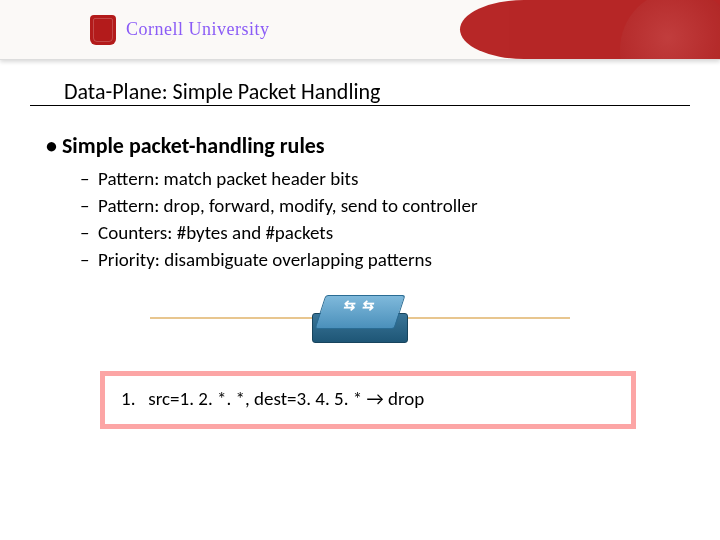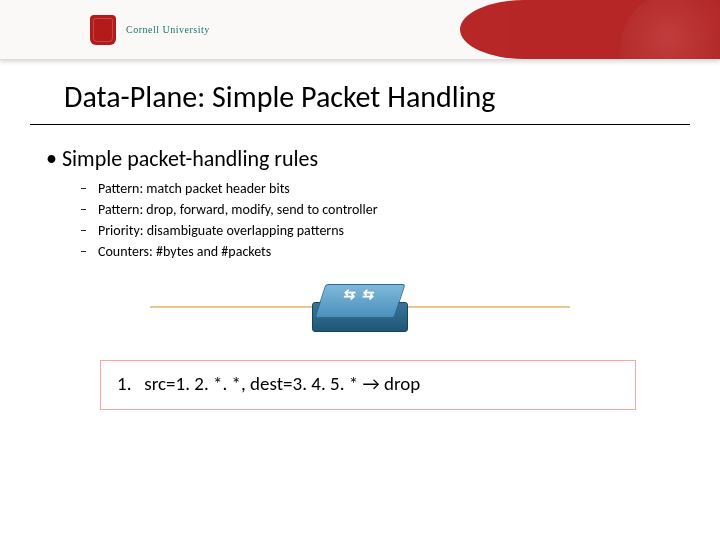--- a/index.html
+++ b/index.html
@@ -6,64 +6,64 @@
   html, body { width: 720px; height: 540px; font-family: Calibri, Arial, sans-serif; background: #fff; color: #000; }
   .slide { width: 720px; height: 540px; position: relative; overflow: hidden; }
 
   
   .banner { height: 60px; background: #fbf9f7; border-bottom: 1px solid #ddd; box-shadow: 0 2px 4px rgba(0,0,0,.15); position: relative; display: flex; align-items: center; }
   .banner-deco { position: absolute; right: 0; top: 0; bottom: 0; width: 260px; background: #b31b1b; border-top-left-radius: 130px 60px; border-bottom-left-radius: 130px 60px; opacity:.95; overflow:hidden; }
   .banner-deco::after { content:""; position:absolute; right:-20px; top:-10px; width:120px; height:120px; border-radius:50%; background: radial-gradient(circle at 40% 40%, #c94b4b 0%, #a61717 70%); opacity:.5; }
   .logo { margin-left: 90px; display:flex; align-items:center; gap:10px; }
   .crest { width:26px; height:30px; background:#b31b1b; border-radius:4px 4px 6px 6px; position:relative; }
   .crest::after { content:""; position:absolute; inset:3px; border:1px solid #fff3; border-radius:2px 2px 4px 4px; }
-  .wordmark { font-family: Georgia, 'Times New Roman', serif; color:#0f766e; font-size:10px; letter-spacing:.5px; }
+  .wordmark { font-family: Georgia, 'Times New Roman', serif; color:#8b5cf6; font-size:18px; letter-spacing:.5px; }
 
   
-  .title { font-size: 30px; font-weight: 400; padding: 18px 30px 9px 34px; border-bottom: 1.5px solid #000; margin: 0 30px 0 30px; }
+  .title { font-size: 22px; font-weight: 400; padding: 18px 30px 0 34px; border-bottom: 1.5px solid #000; margin: 0 30px 0 30px; }
 
   
   .body { padding: 20px 40px 0 40px; font-size: 22px; }
-  .lvl1 { margin: 0 0 8px 6px; }
+  .lvl1 { margin: 6px 0 8px 6px; font-weight: bold; }
   .lvl1::before { content:"• "; }
-  .lvl2 { font-size: 14px; margin: 4px 0 4px 58px; }
+  .lvl2 { font-size: 19px; margin: 4px 0 4px 58px; }
   .lvl2::before { content: "– "; margin-left:-18px; display:inline-block; width:18px; }
 
   
   .switch-wrap { position: relative; height: 80px; margin: 12px auto 6px auto; width: 420px; }
   .hline { position:absolute; left:0; right:0; top:34px; border-top:2px solid #e8c68f; }
   .switch { position:absolute; left:50%; top:12px; transform:translateX(-50%); width:96px; height:56px; }
   .switch-top { position:absolute; left:8px; right:8px; top:0; height:34px; background:linear-gradient(180deg,#7fb9db 0%, #4b90bb 100%); border:1px solid #2a6c94; transform:skewX(-18deg); border-radius:3px; }
   .switch-body { position:absolute; left:0; right:0; top:18px; height:30px; background:linear-gradient(180deg,#3a7598 0%, #1e5676 100%); border:1px solid #17445d; border-radius:3px; }
   .switch-arrows { position:absolute; left:0; right:0; top:2px; text-align:center; color:#fff; font-size:14px; font-weight:bold; transform:skewX(-10deg); letter-spacing:2px; }
 
   
-  .rules-box { margin: 8px 44px 0 60px; border:1px solid #fca5a5; padding:10px 16px 12px 16px; background:#fff; font-size:19px; line-height:1.35; }
+  .rules-box { margin: 8px 44px 0 60px; border:5px solid #fca5a5; padding:10px 16px 12px 16px; background:#fff; font-size:19px; line-height:1.35; }
   .rules-box .row { white-space:pre-wrap; }
 </style>
 </head>
 <body>
 <div class="slide">
 
   <div class="banner">
     <div class="logo">
       <div class="crest"></div>
       <span class="wordmark">Cornell University</span>
     </div>
     <div class="banner-deco"></div>
   </div>
 
   <h1 class="title">Data-Plane: Simple Packet Handling</h1>
 
   <div class="body">
     <div class="lvl1">Simple packet-handling rules</div>
     <div class="lvl2">Pattern: match packet header bits</div>
     <div class="lvl2">Pattern: drop, forward, modify, send to controller</div>
+    <div class="lvl2">Counters: #bytes and #packets</div>
     <div class="lvl2">Priority: disambiguate overlapping patterns</div>
-    <div class="lvl2">Counters: #bytes and #packets</div>
 
     <div class="switch-wrap">
       <div class="hline"></div>
       <div class="switch">
         <div class="switch-body"></div>
         <div class="switch-top"></div>
         <div class="switch-arrows">⇆ ⇆</div>
       </div>
     </div>
 

